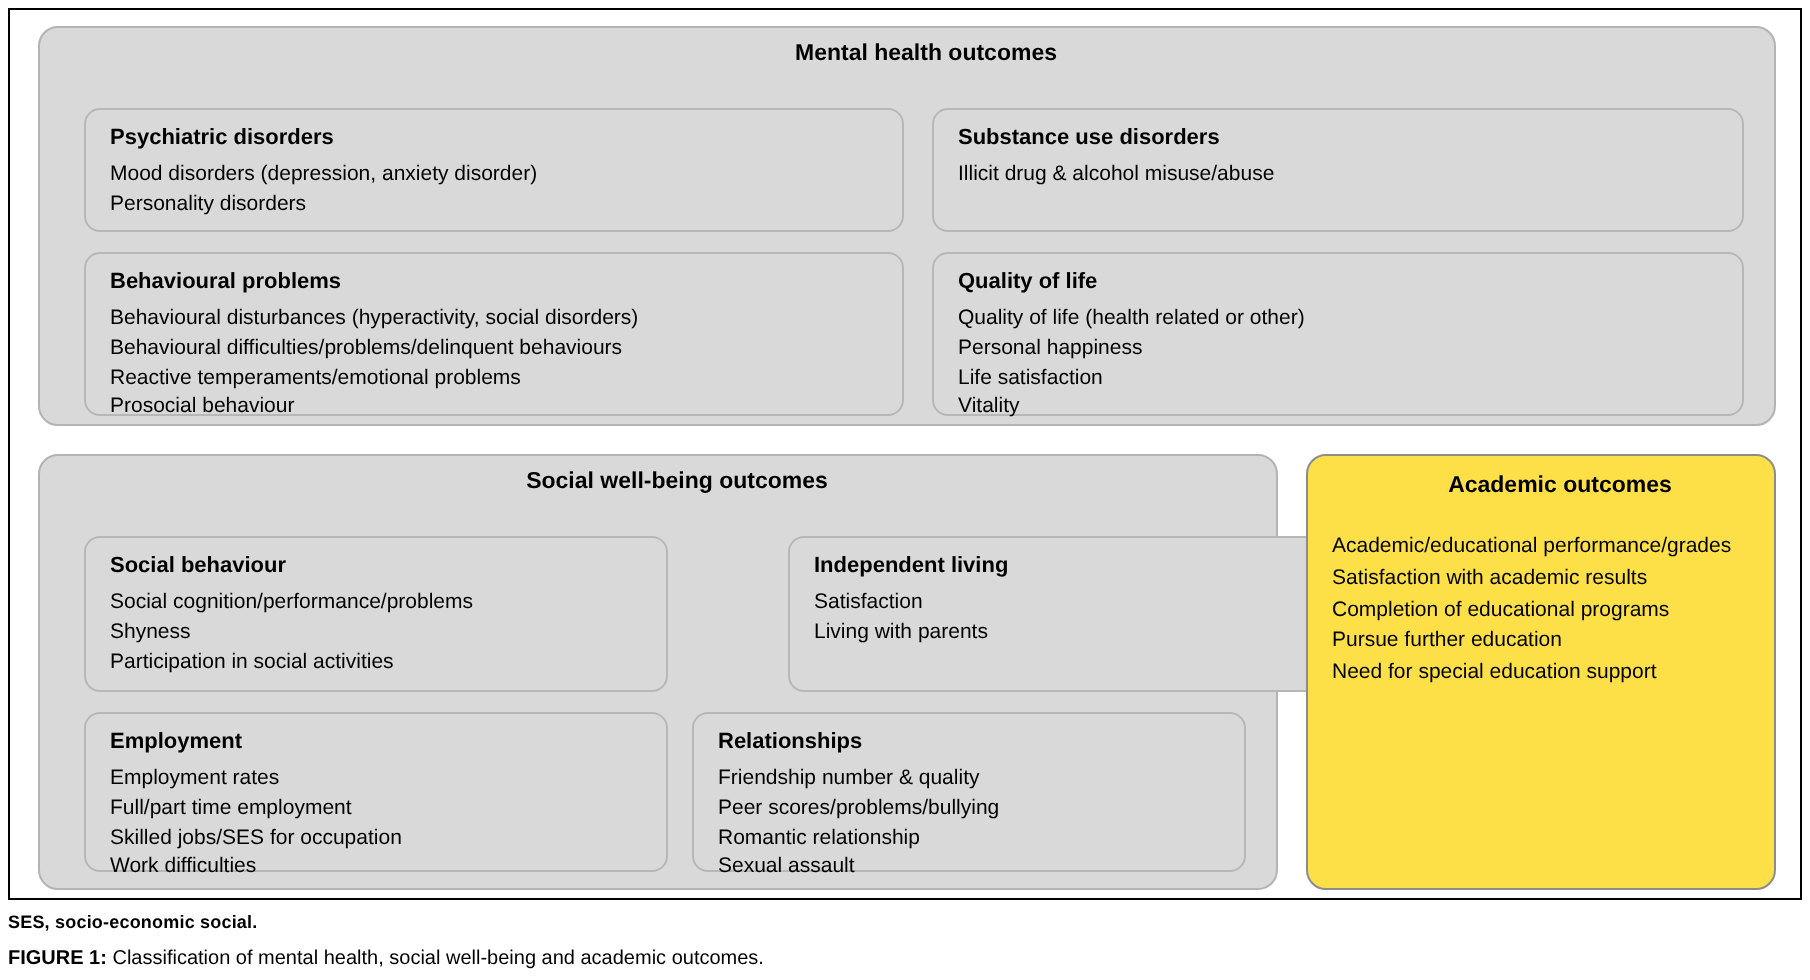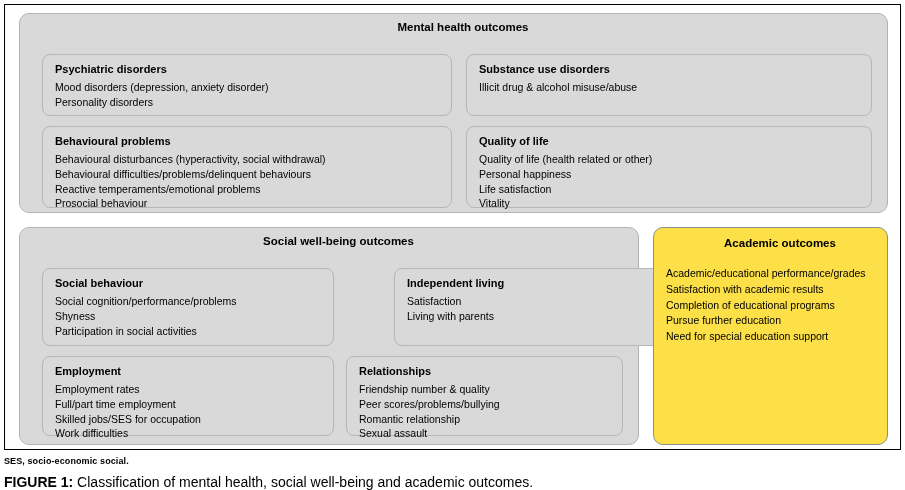--- a/index.html
+++ b/index.html
@@ -121,21 +121,21 @@
     left: 4px;
     top: 456px;
     font-size: 9px;
     font-weight: bold;
     letter-spacing: 0.1px;
   }
   .caption {
     position: absolute;
     left: 4px;
     top: 474px;
-    font-size: 14px;
+    font-size: 10px;
   }
   .caption .cap-label { font-weight: bold; }
 </style>
 </head>
 <body>
 
 <div id="page">
   <div class="outer-frame">
 
     <div class="panel" id="mh-panel">
@@ -152,21 +152,21 @@
       <div class="card" id="mh-card-subst">
         <h4>Substance use disorders</h4>
         <ul>
           <li>Illicit drug &amp; alcohol misuse/abuse</li>
         </ul>
       </div>
 
       <div class="card" id="mh-card-behav">
         <h4>Behavioural problems</h4>
         <ul>
-          <li>Behavioural disturbances (hyperactivity, social withdrawal)</li>
+          <li>Behavioural disturbances (hyperactivity, social disorders)</li>
           <li>Behavioural difficulties/problems/delinquent behaviours</li>
           <li>Reactive temperaments/emotional problems</li>
           <li>Prosocial behaviour</li>
         </ul>
       </div>
 
       <div class="card" id="mh-card-qol">
         <h4>Quality of life</h4>
         <ul>
           <li>Quality of life (health related or other)</li>

